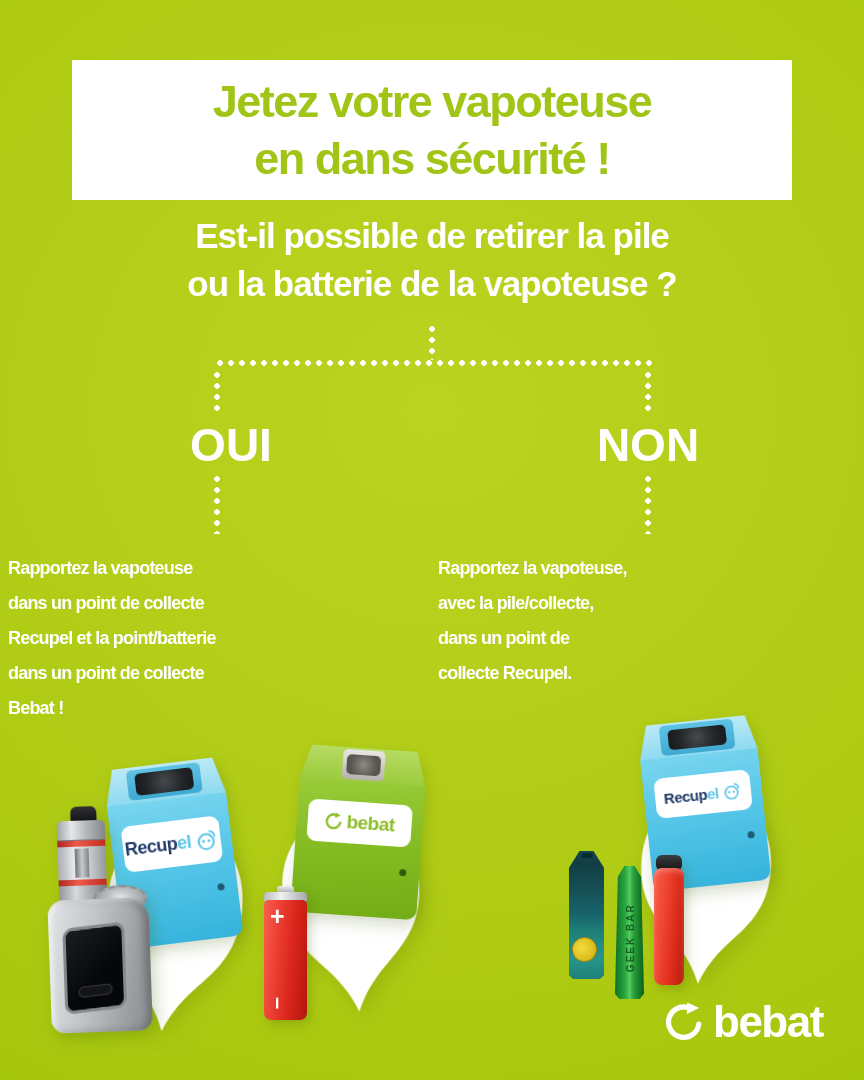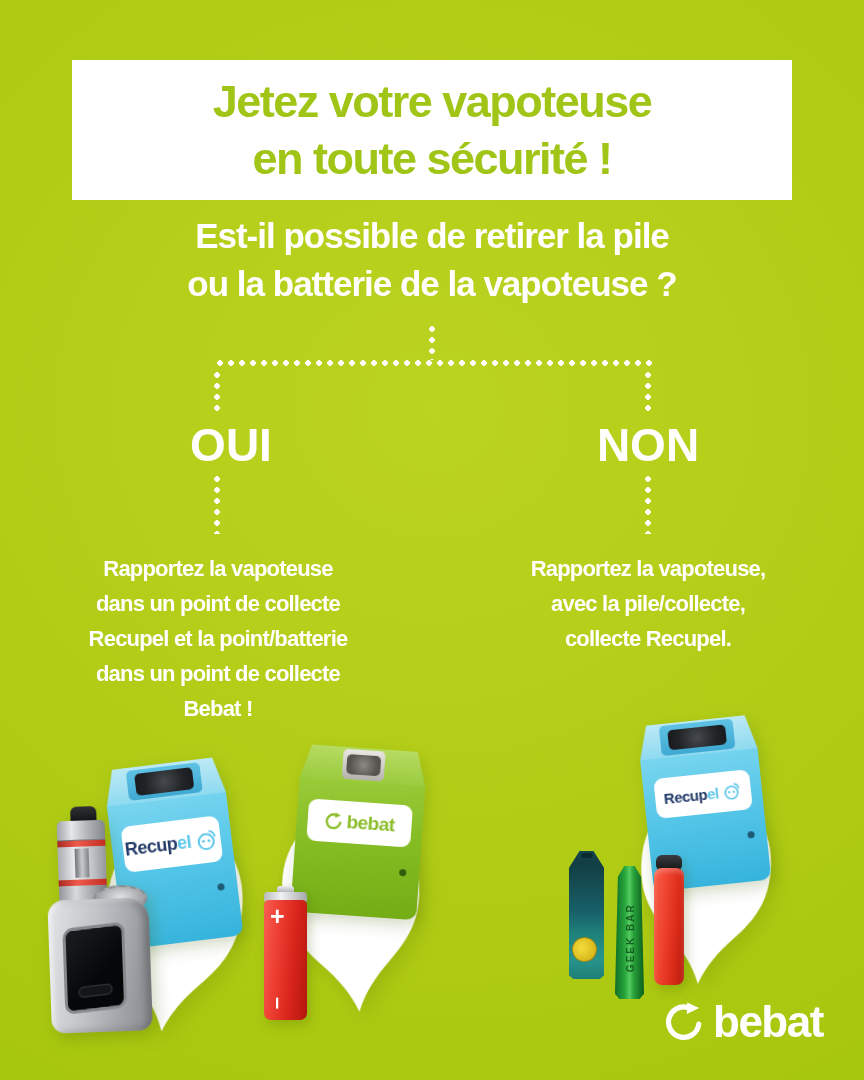--- a/index.html
+++ b/index.html
@@ -33,22 +33,22 @@
   #lv1  { left:214px; top:370px; height:46px; }
   #rv1  { left:645px; top:370px; height:46px; }
   #lv2  { left:214px; top:474px; height:60px; }
   #rv2  { left:645px; top:474px; height:60px; }
 
   .branch-label { position:absolute; top:418px; width:220px; text-align:center;
     color:#fff; font-size:46px; font-weight:800; letter-spacing:0; }
   #oui { left:121px; }
   #non { left:538px; }
 
-  .answer { position:absolute; top:551px; width:420px; text-align:center;
-    color:#fff; font-weight:800; font-size:22px; line-height:35px; letter-spacing:-0.8px; }
+  .answer { position:absolute; top:551px; width:420px; 
+    color:#fff; font-weight:800; font-size:18px; line-height:35px; letter-spacing:-0.8px; }
   .answer div { white-space:nowrap; }
   #answer-oui { left:8px; }
   #answer-non { left:438px; }
 
   
   .pin { position:absolute; filter:drop-shadow(5px 9px 10px rgba(80,110,0,.20)); }
   #pin1 { left:98px;  top:812px; width:150px; height:220px; transform:rotate(6deg);  z-index:1; }
   #pin2 { left:276px; top:800px; width:152px; height:212px; transform:rotate(-4deg); z-index:1; }
   #pin3 { left:633px; top:780px; width:144px; height:204px; transform:rotate(4deg);  z-index:1; }
 
@@ -162,21 +162,21 @@
   .footer-logo { position:absolute; left:664px; top:1000px; display:flex; align-items:center; gap:9px; z-index:5; }
   .footer-logo .bebat-text { color:#ffffff; font-size:44px; font-weight:800; letter-spacing:-1.5px; line-height:44px; }
 </style>
 </head>
 <body>
 
 <div class="canvas">
 
   <div class="banner">
     <div class="title-line">Jetez votre vapoteuse</div>
-    <div class="title-line">en toute sécurité !</div>
+    <div class="title-line">en dans sécurité !</div>
   </div>
 
   <div class="question">
     <div>Est-il possible de retirer la pile</div>
     <div>ou la batterie de la vapoteuse ?</div>
   </div>
 
   <div id="stub" class="dots-v"></div>
   <div id="hbar" class="dots-h"></div>
   <div id="lv1" class="dots-v"></div>
@@ -189,20 +189,21 @@
   <div id="answer-oui" class="answer">
     <div>Rapportez la vapoteuse</div>
     <div>dans un point de collecte</div>
     <div>Recupel et la point/batterie</div>
     <div>dans un point de collecte</div>
     <div>Bebat !</div>
   </div>
   <div id="answer-non" class="answer">
     <div>Rapportez la vapoteuse,</div>
     <div>avec la pile/collecte,</div>
+    <div>dans un point de</div>
     <div>collecte Recupel.</div>
   </div>
 
   <svg id="pin1" class="pin" viewBox="0 0 100 140" preserveAspectRatio="none">
     <path d="M50 140 C45 127 37 117 28 108 C14 94 5 81 5 58 C5 28 25 7 50 7 C75 7 95 28 95 58 C95 81 86 94 72 108 C63 117 55 127 50 140 Z" fill="#ffffff"></path>
   </svg>
   <svg id="pin2" class="pin" viewBox="0 0 100 140" preserveAspectRatio="none">
     <path d="M50 140 C45 127 37 117 28 108 C14 94 5 81 5 58 C5 28 25 7 50 7 C75 7 95 28 95 58 C95 81 86 94 72 108 C63 117 55 127 50 140 Z" fill="#ffffff"></path>
   </svg>
   <svg id="pin3" class="pin" viewBox="0 0 100 140" preserveAspectRatio="none">

